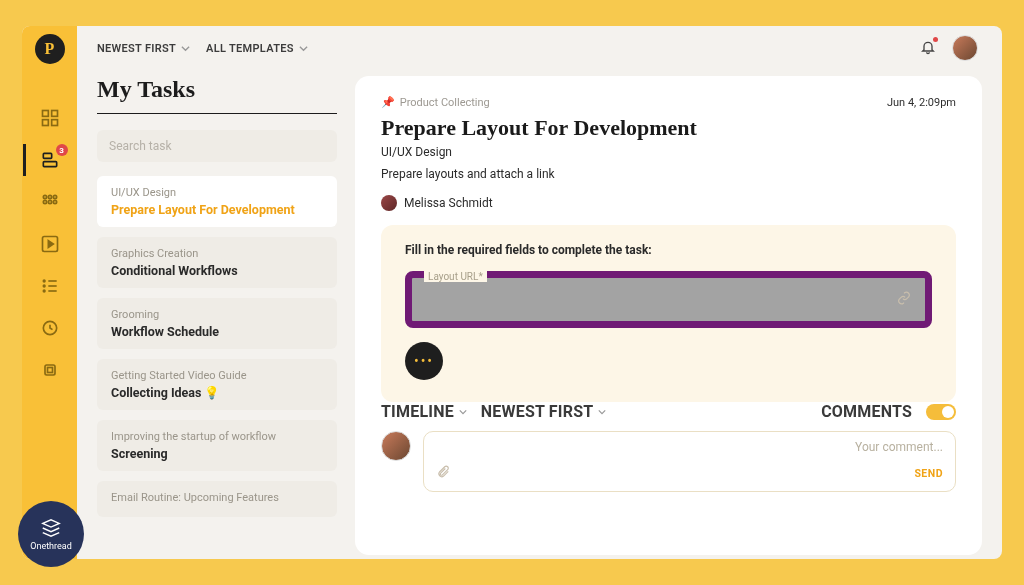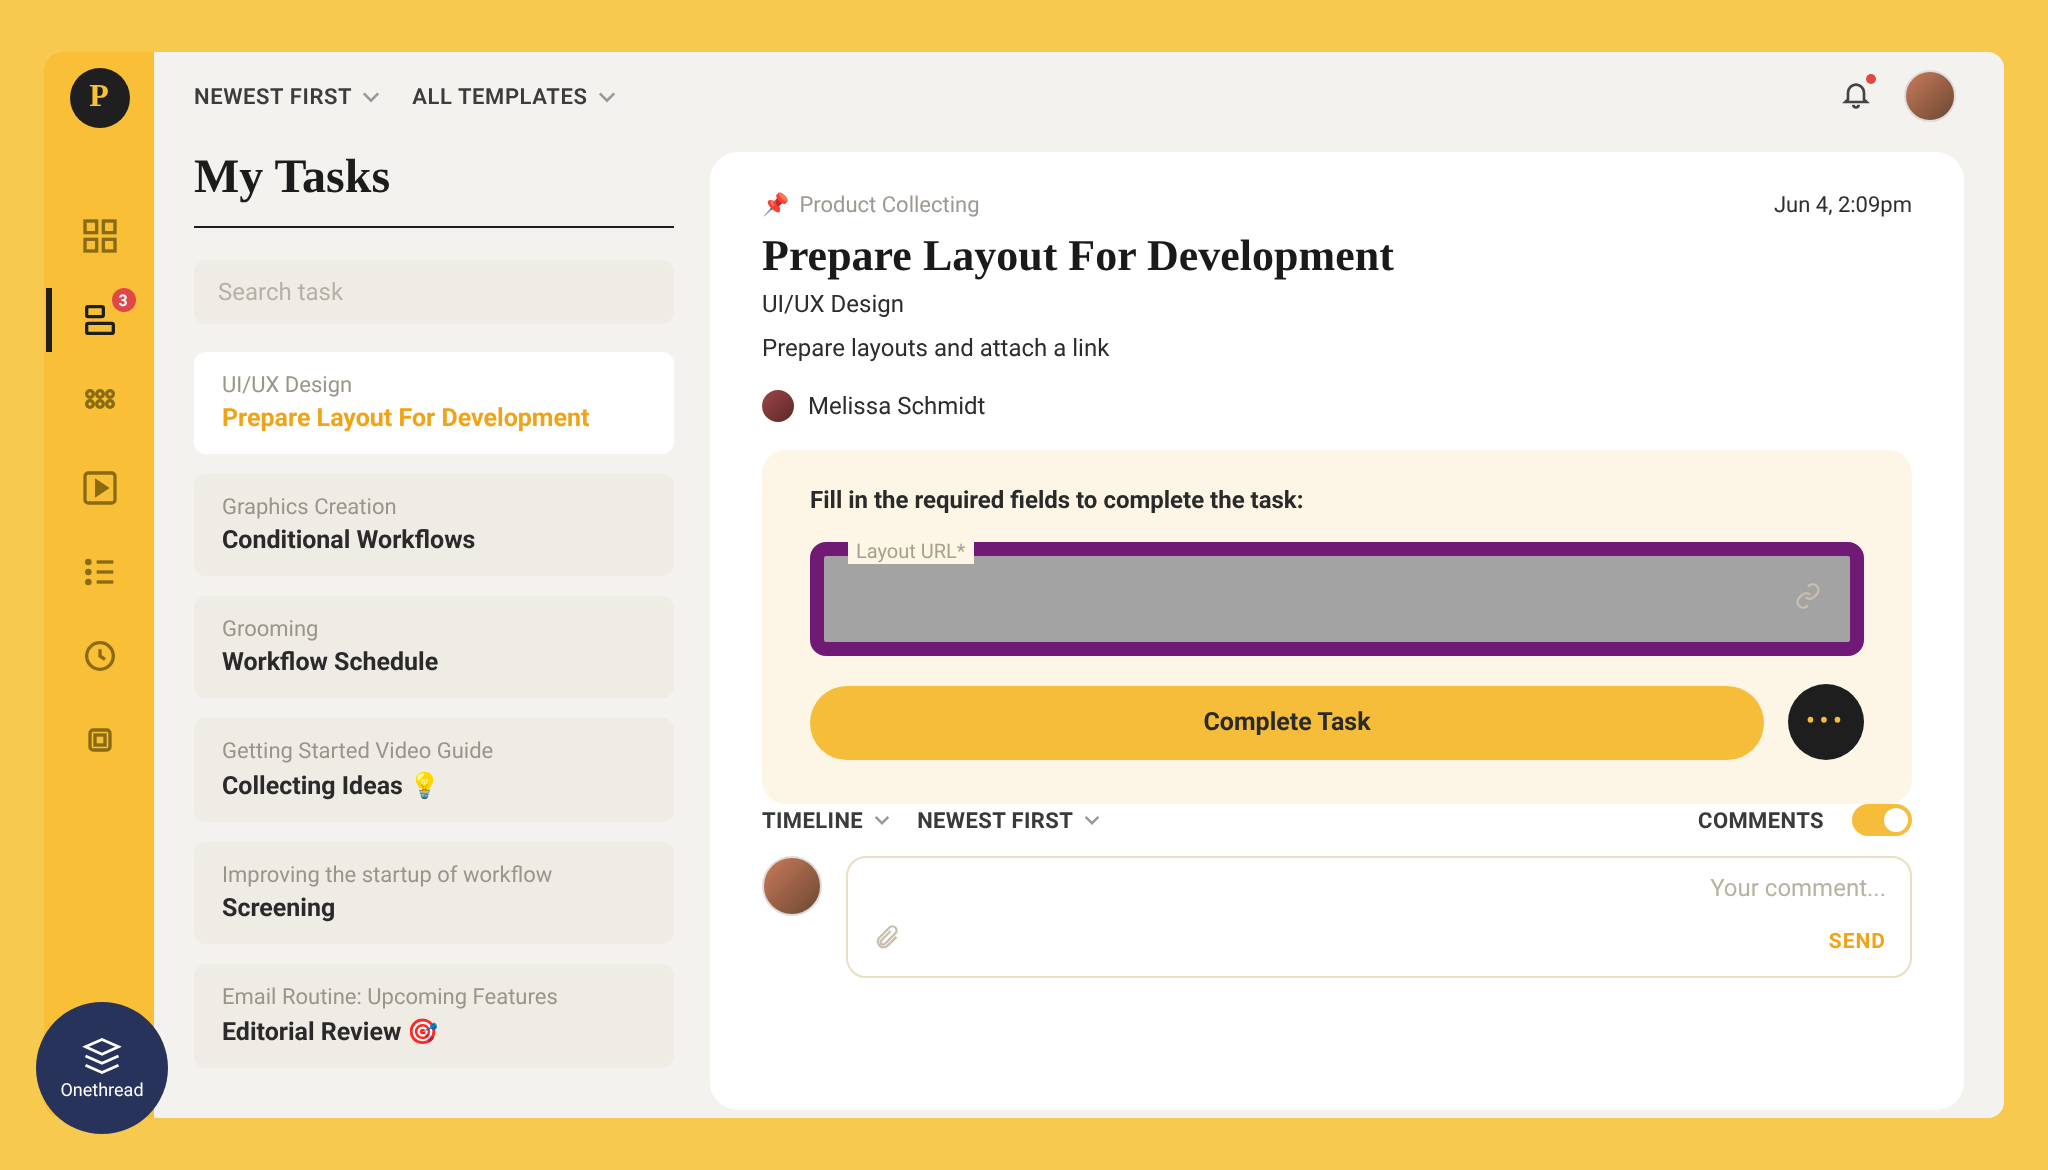--- a/index.html
+++ b/index.html
@@ -148,21 +148,21 @@
     flex:1; background:#f5bd3a; color:#2a2a2a;
     border:none; border-radius:22px; padding:11px 0;
     font-size:12.5px; font-weight:700; cursor:pointer;
   }
   .btn-more {
     width:38px; height:38px; border-radius:50%;
     background:#1e1e1e; display:flex; align-items:center; justify-content:center;
     cursor:pointer;
   }
   .btn-more-dots { color:#f5bd3a; font-size:14px; letter-spacing:2px; }
-  .filters { display:flex; align-items:center; gap:14px; font-size:11px; font-weight:700; color:#3a3a3a; letter-spacing:0.2px; margin-bottom:10px;}
+  .filters { display:flex; align-items:center; gap:14px; font-size:16px; font-weight:700; color:#3a3a3a; letter-spacing:0.2px; margin-bottom:10px;}
   .filters .dd svg { width:8px; height:8px; color:#999; }
   .filters .spacer { flex:1; }
   .toggle { width:30px; height:16px; background:#f5bd3a; border-radius:10px; position:relative; cursor:pointer; }
   .toggle::after { content:""; position:absolute; right:2px; top:2px; width:12px; height:12px; background:#fff; border-radius:50%; }
   .comment-row { display:flex; gap:12px; }
   .comment-av { width:30px; height:30px; border-radius:50%; background:linear-gradient(135deg,#c97b5b,#6b4731); border:1px solid #ddd; flex-shrink:0; }
   .comment-box {
     flex:1; border:1px solid #eadfc4; border-radius:10px;
     padding:8px 12px; display:flex; flex-direction:column; gap:10px;
   }
@@ -288,21 +288,20 @@
         <div class="task-item">
           <div class="task-cat">Getting Started Video Guide</div>
           <div class="task-title">Collecting Ideas 💡</div>
         </div>
         <div class="task-item">
           <div class="task-cat">Improving the startup of workflow</div>
           <div class="task-title">Screening</div>
         </div>
         <div class="task-item">
           <div class="task-cat">Email Routine: Upcoming Features</div>
-          <div class="task-title">Editorial Review 🎯</div>
         </div>
       </div>
 
       <div class="right">
         <div class="detail-head">
           <div class="head-cat">
             <span class="head-cat-icon">📌</span>
             <span>Product Collecting</span>
           </div>
           <div class="head-date">Jun 4, 2:09pm</div>
@@ -321,21 +320,20 @@
             <span class="field-label">Layout URL*</span>
             <span></span>
             <span class="field-link-icon">
               <svg width="14" height="14" viewBox="0 0 24 24" fill="none" stroke="currentColor" stroke-width="2">
                   <path d="M10 13a5 5 0 007 0l3-3a5 5 0 00-7-7l-1 1"></path>
                   <path d="M14 11a5 5 0 00-7 0l-3 3a5 5 0 007 7l1-1"></path>
                 </svg>
             </span>
           </div>
           <div class="form-actions">
-            <button class="btn-complete">Complete Task</button>
             <div class="btn-more">
               <span class="btn-more-dots">•••</span>
             </div>
           </div>
         </div>
 
         <div class="filters">
           <div class="dd" style="display:flex;align-items:center;gap:5px">
             <span>TIMELINE</span>
             <svg viewBox="0 0 10 10">

